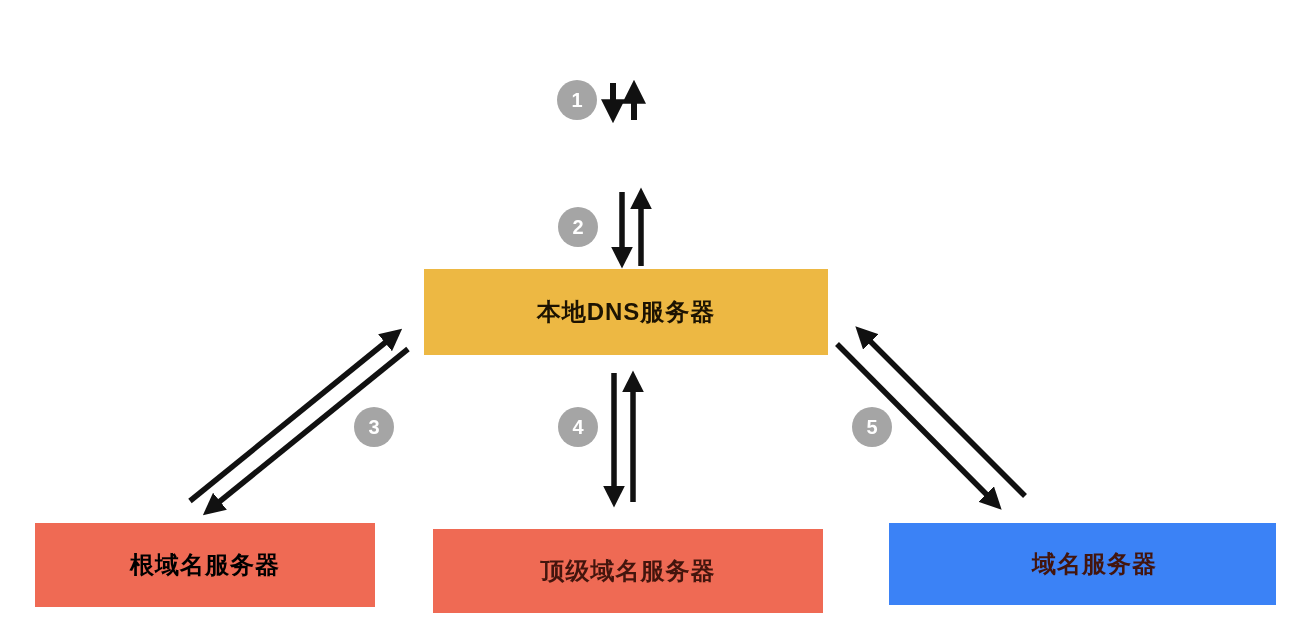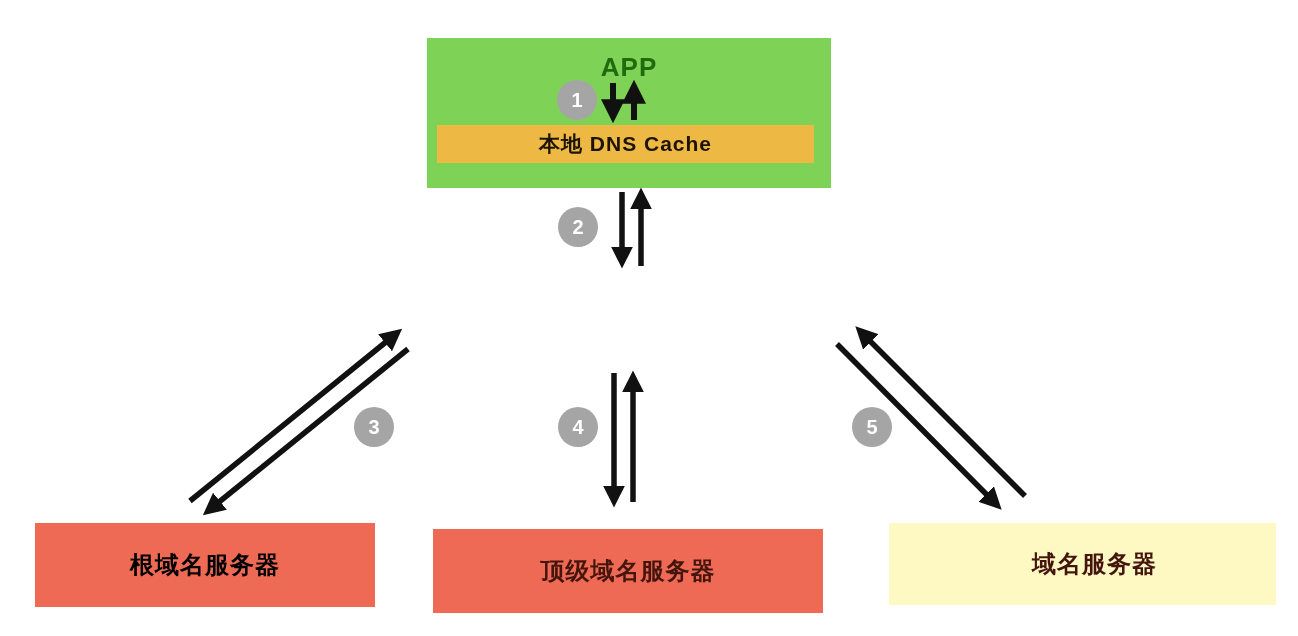--- a/index.html
+++ b/index.html
@@ -60,37 +60,34 @@
     left:0;top:0;
     z-index:4;
     pointer-events:none;
   }
 </style>
 </head>
 <body>
 
 <div id="canvas" style="background-color: rgb(255, 255, 255);">
 
-  <div class="box app-box" style="left: 427px; top: 38px; width: 404px; height: 150px; background-color: rgb(126, 211, 86);">
-    <div class="app-label" style="color: rgb(30, 107, 16);">APP</div>
-    <div class="cache-bar" style="background-color: rgb(237, 184, 67);">
-      <span class="label" style="color: rgb(28, 19, 2);">本地 DNS Cache</span>
-    </div>
+
+  <div class="box" style="left: 424px; top: 269px; width: 404px; height: 86px; background-color: rgb(237, 184, 67);">
+    <span class="label server-label" style="color: rgb(28, 19, 2);">本地DNS服务器</span>
   </div>
-
 
   <div class="box" style="left: 35px; top: 523px; width: 340px; height: 84px; background-color: rgb(239, 106, 84);">
     <span class="label server-label" style="color: #000000;">根域名服务器</span>
   </div>
 
   <div class="box" style="left: 433px; top: 529px; width: 390px; height: 84px; background-color: rgb(239, 106, 84);">
     <span class="label server-label" style="color: rgb(67, 21, 13);">顶级域名服务器</span>
   </div>
 
-  <div class="box" style="left: 889px; top: 523px; width: 387px; height: 82px; background-color: #fef9c3; padding-left: 24px;">
+  <div class="box" style="left: 889px; top: 523px; width: 387px; height: 82px; background-color: #3b82f6; padding-left: 24px;">
     <span class="label server-label" style="color: rgb(67, 21, 13);">域名服务器</span>
   </div>
 
   <svg class="arrow-layer" width="1298" height="636" viewBox="0 0 1298 636">
     <defs>
       <marker id="ah" viewBox="0 0 10 10" refX="7" refY="5" markerWidth="4" markerHeight="4" orient="auto-start-reverse">
         <path d="M0 0 L10 5 L0 10 z" fill="#111111"></path>
       </marker>
     </defs>
 

